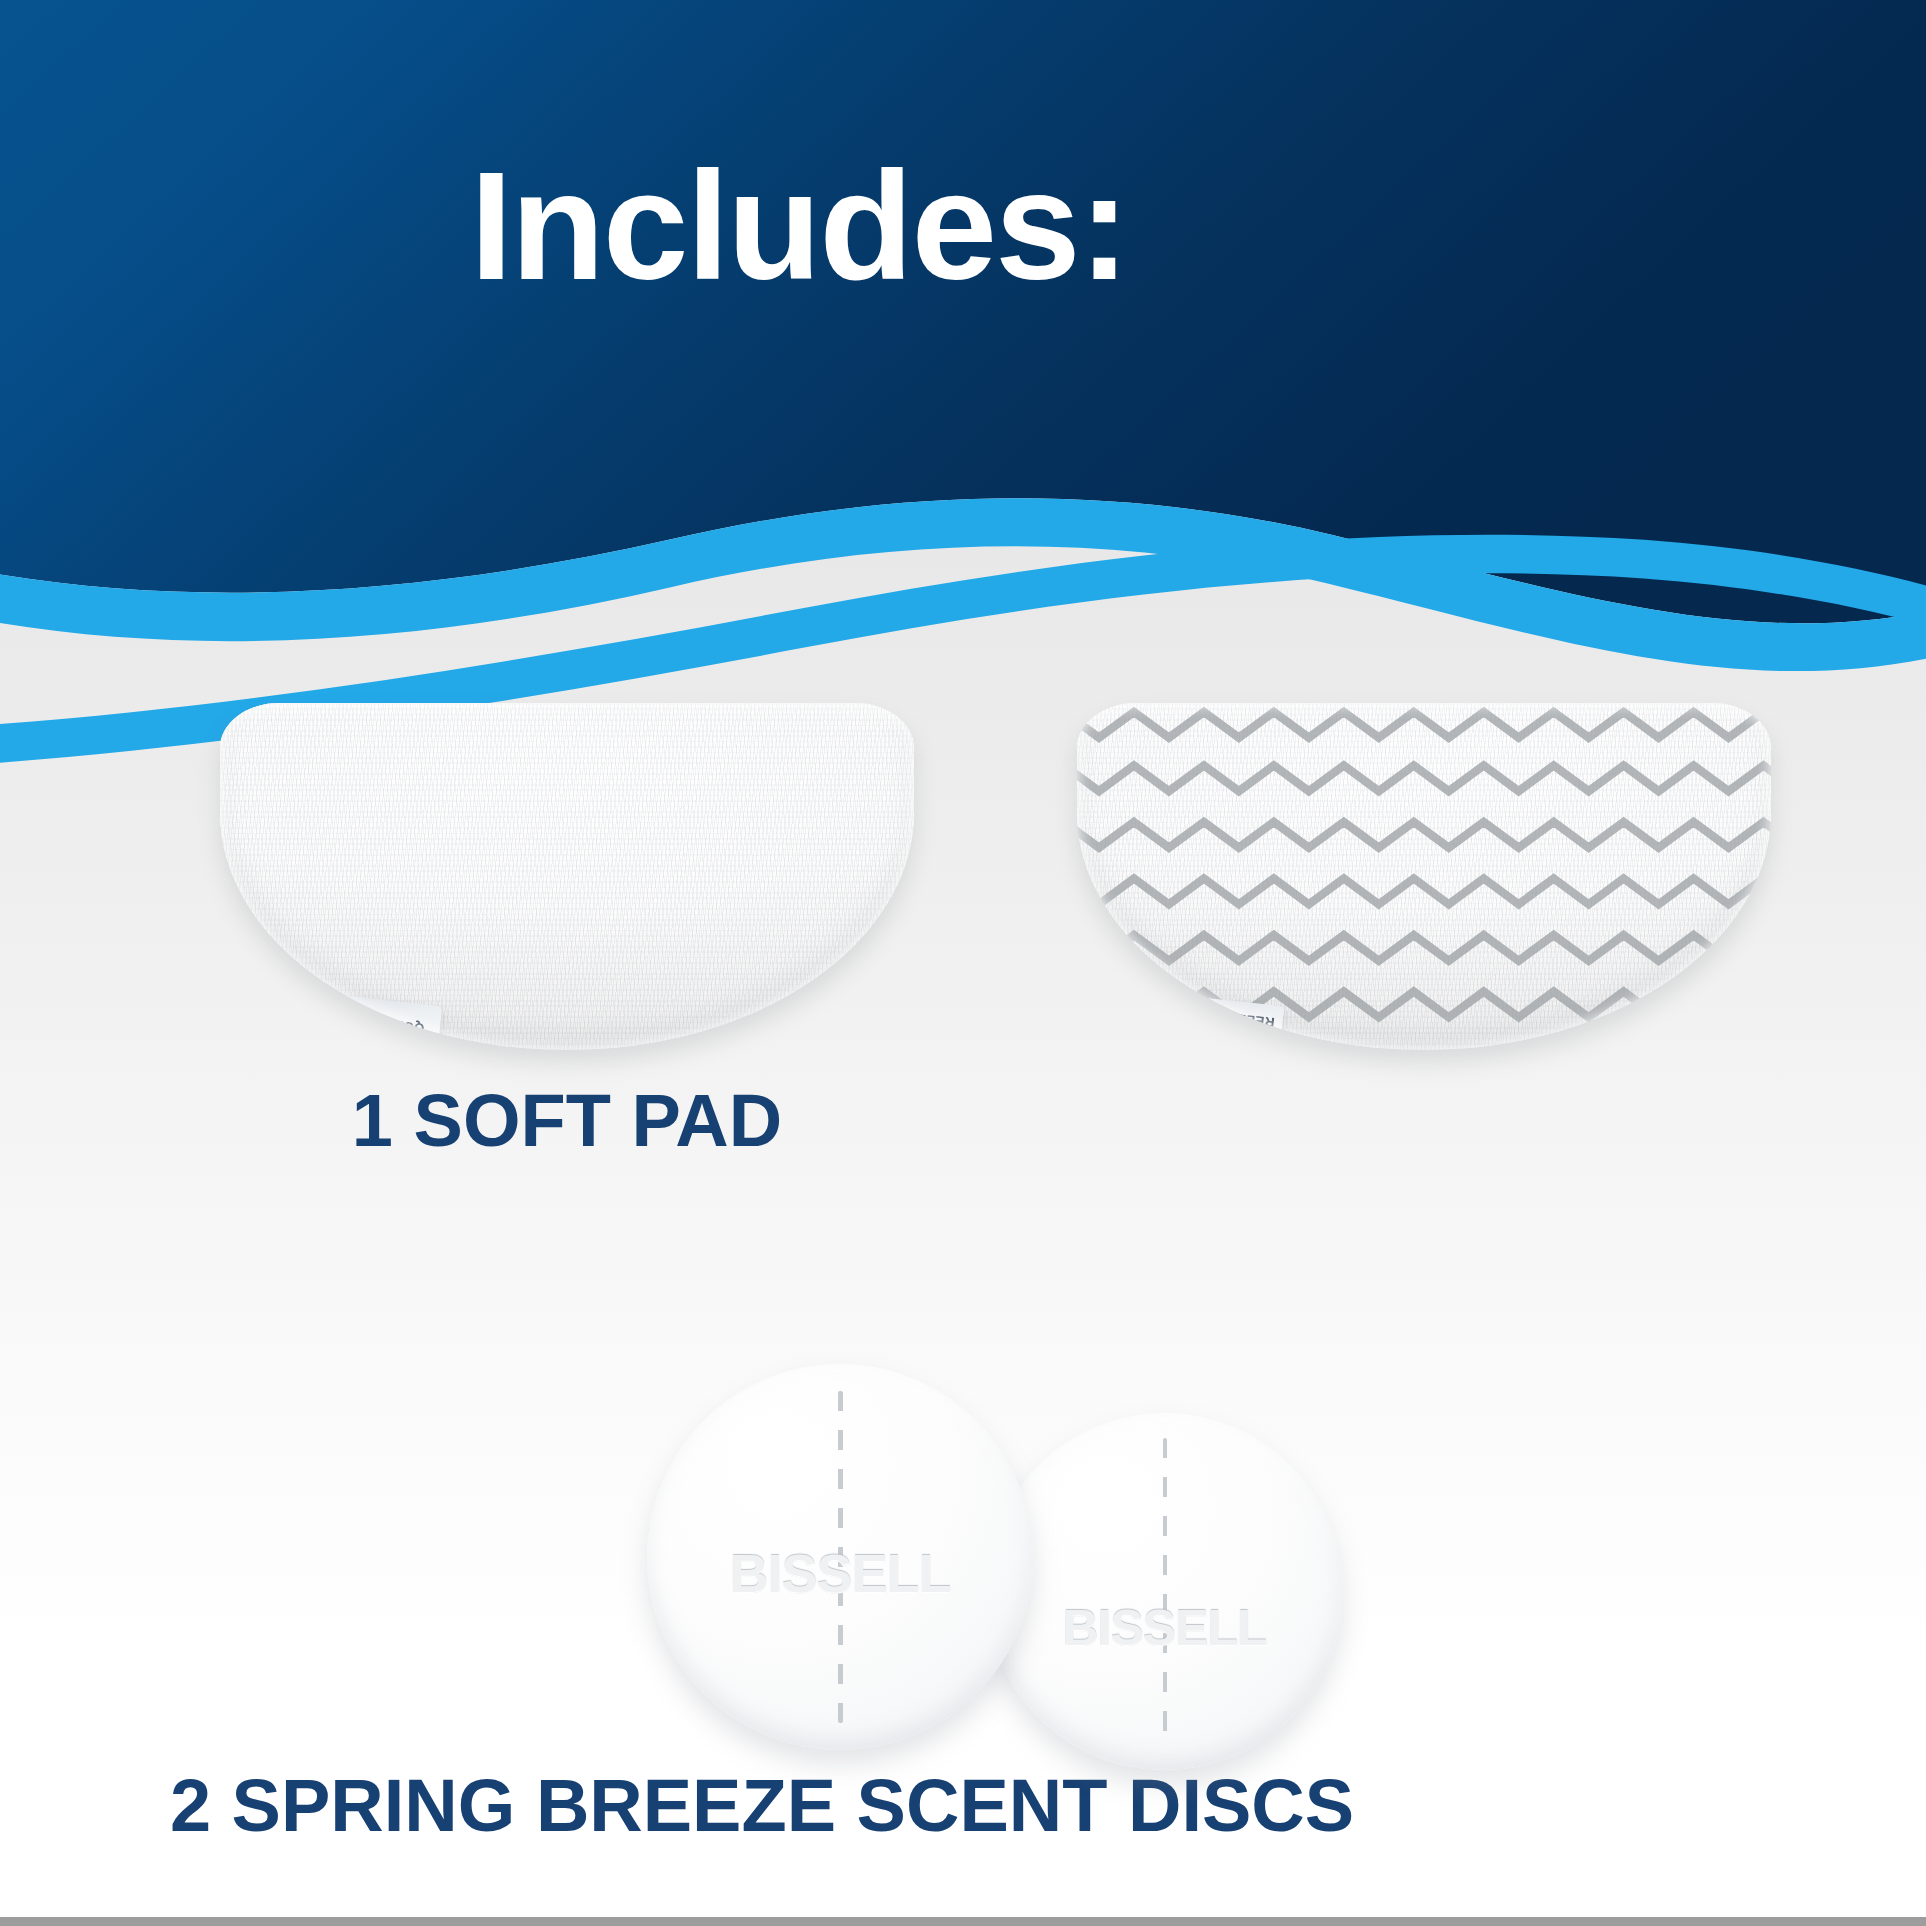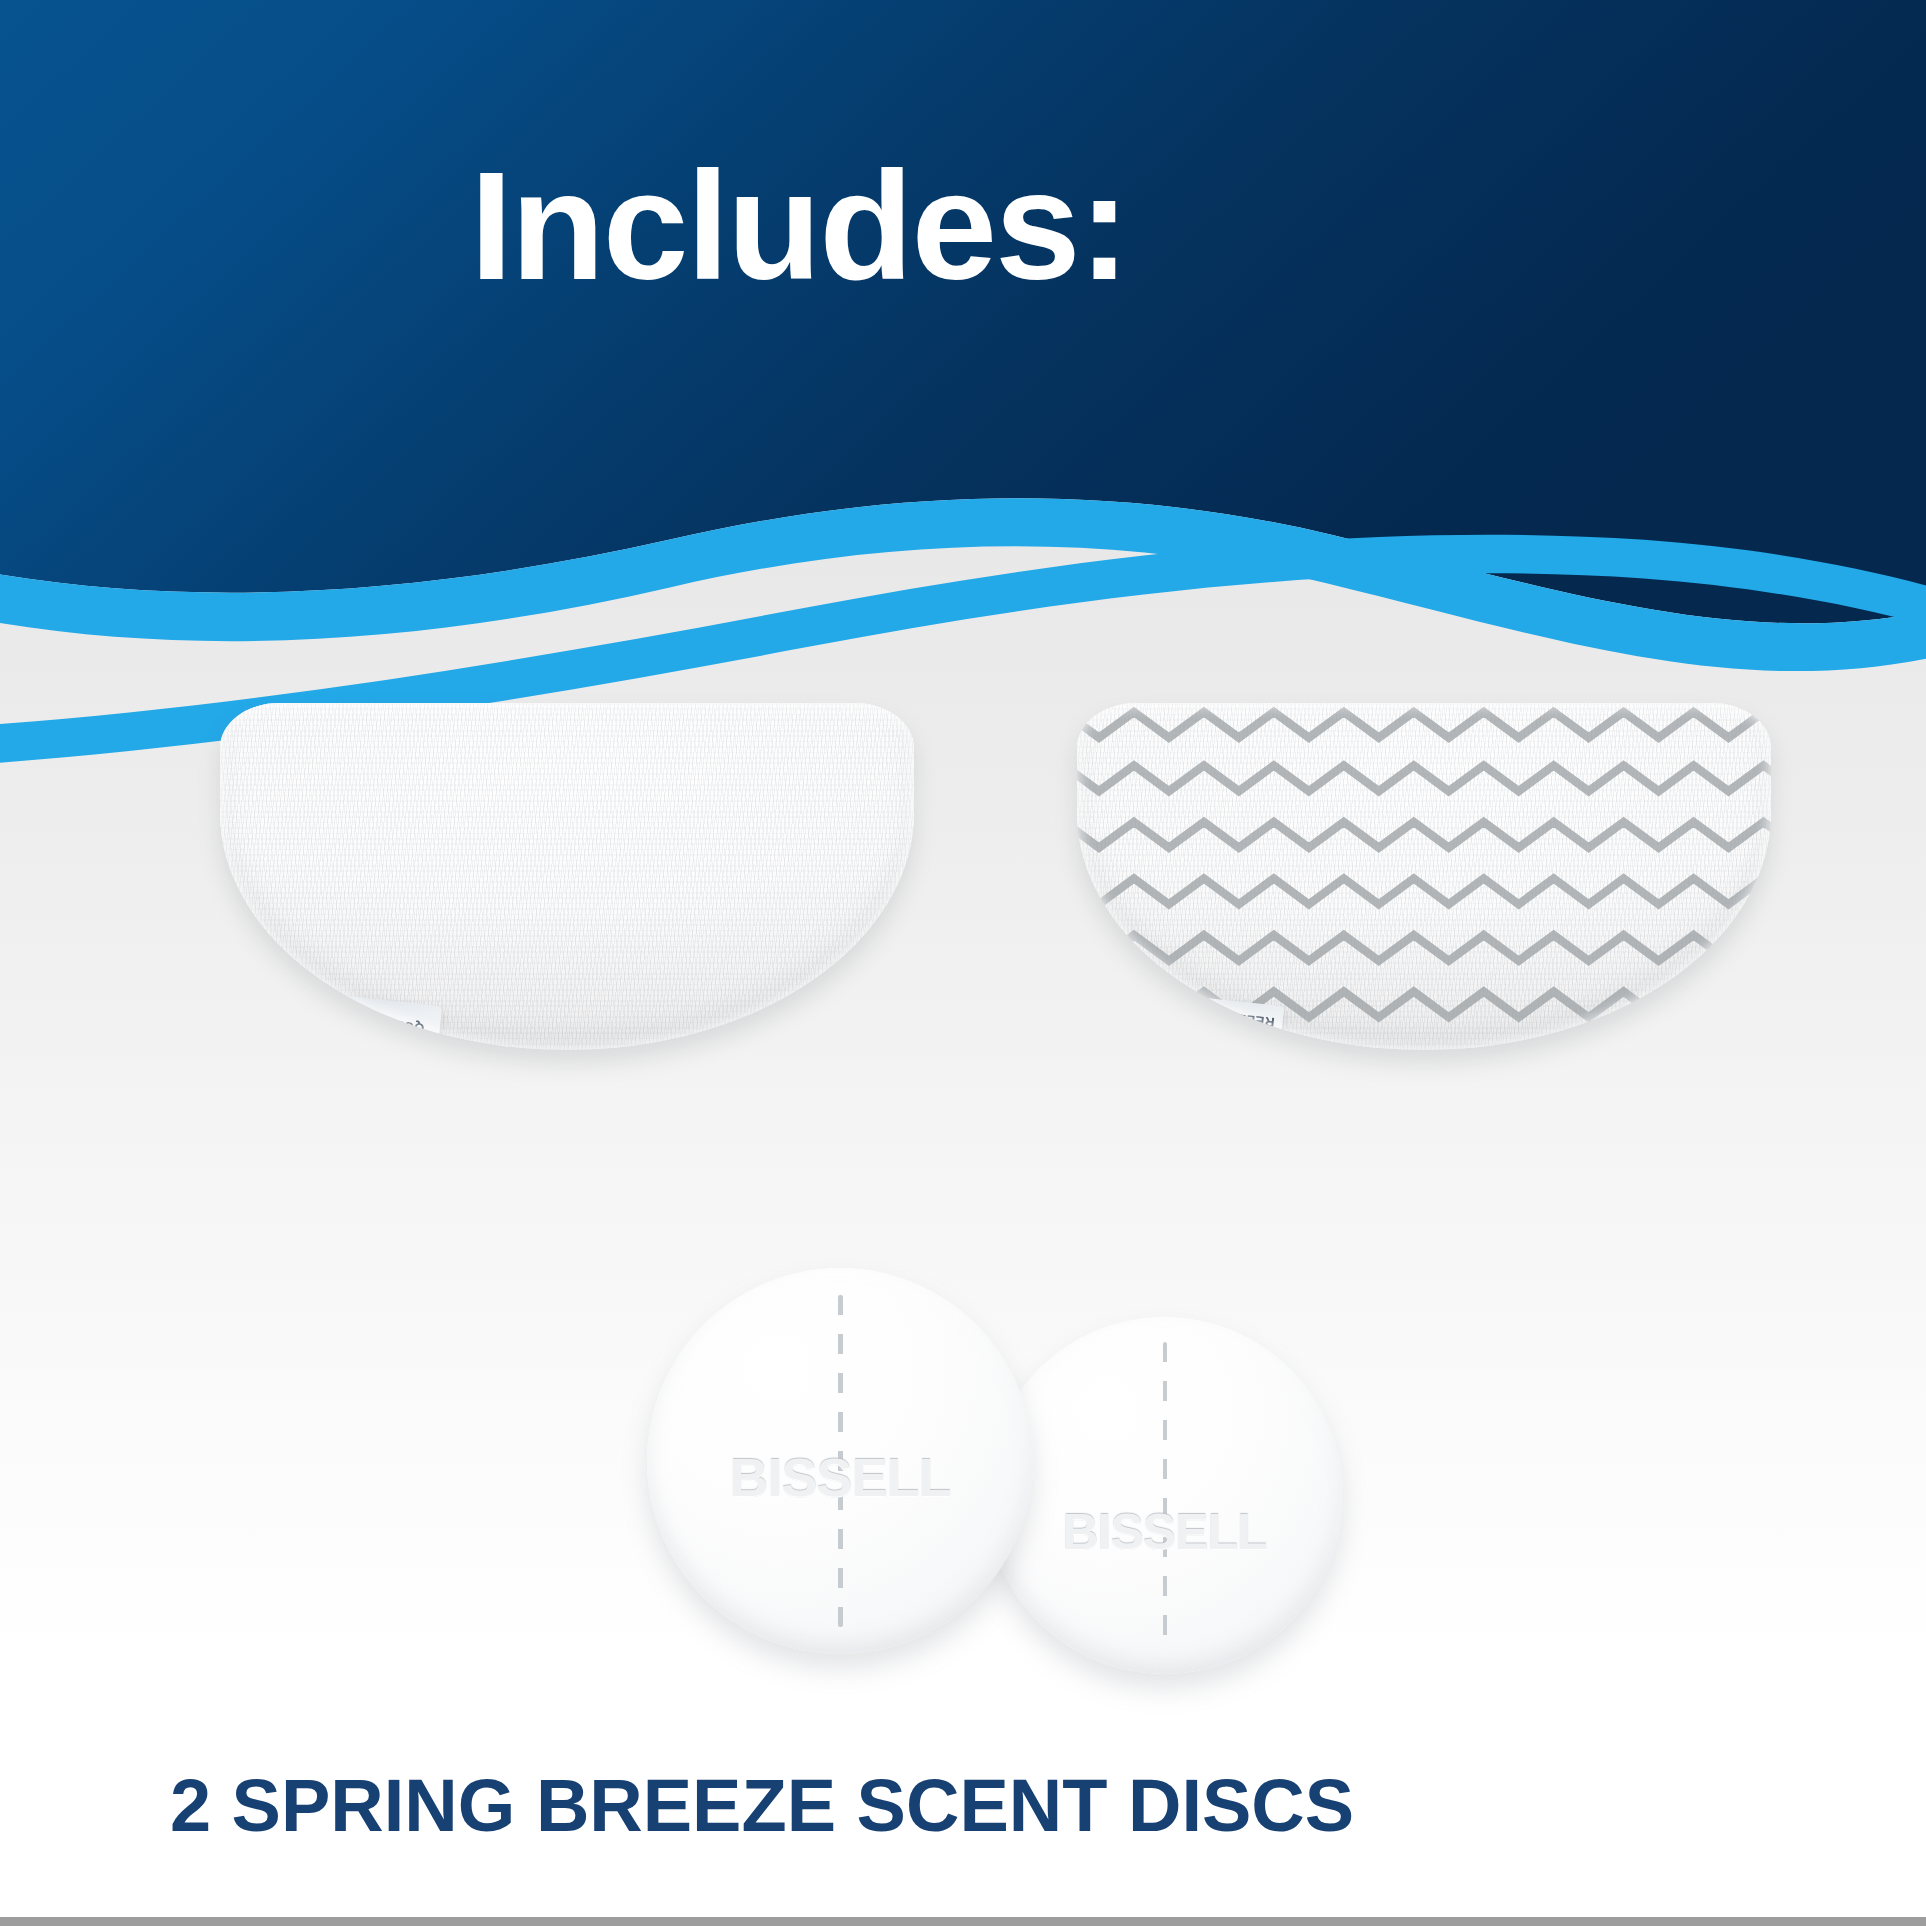--- a/index.html
+++ b/index.html
@@ -150,21 +150,21 @@
     font-size:74px;
     font-weight:700;
     letter-spacing:0px;
     line-height:1;
   }
 
   
   .discs-wrap{
     position:absolute;
     left:0;
-    top:1228px;
+    top:1324px;
     width:1770px;
     height:495px;
   }
   .disc{
     position:absolute;
     border-radius:50%;
     background:
       radial-gradient(circle at 34% 26%, #ffffff 0%, #fdfdfd 42%, #f7f8f9 72%, #eef0f2 100%);
     box-shadow:
       0 15px 26px rgba(130,138,146,.22),
@@ -282,20 +282,21 @@
   <div class="title">Includes:</div>
 
   <div class="pads-row">
 
     <div class="pad-cell soft">
       <div class="pad">
         <div class="tab soft-tab">
           <span class="tab-text">QUICK GRIP</span>
         </div>
       </div>
+      <div class="pad-caption">1 SOFT PAD</div>
     </div>
 
     <div class="pad-cell scrub">
       <div class="pad">
         <svg class="chevrons" viewBox="0 0 1500 700" preserveAspectRatio="none" xmlns="http://www.w3.org/2000/svg">
           <g fill="none" stroke="#9ea3a6" stroke-width="17" stroke-linejoin="miter" opacity="0.82">
             <path d="M-40,70 L30,18 L100,70 L170,18 L240,70 L310,18 L380,70 L450,18 L520,70
                      L590,18 L660,70 L730,18 L800,70 L870,18 L940,70 L1010,18 L1080,70
                      L1150,18 L1220,70 L1290,18 L1360,70 L1430,18 L1500,70 L1545,30"></path>
             <path d="M-40,178 L30,126 L100,178 L170,126 L240,178 L310,126 L380,178 L450,126 L520,178

